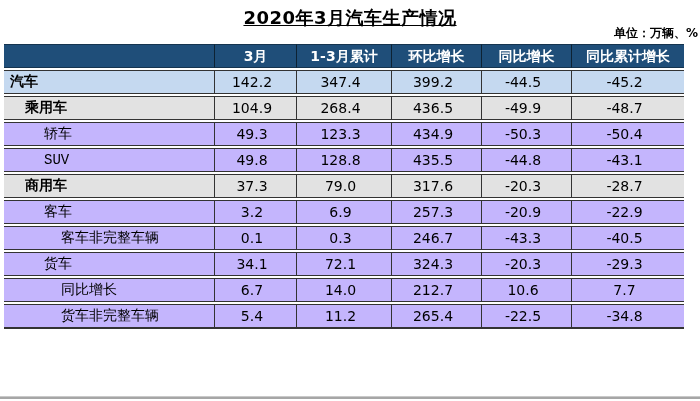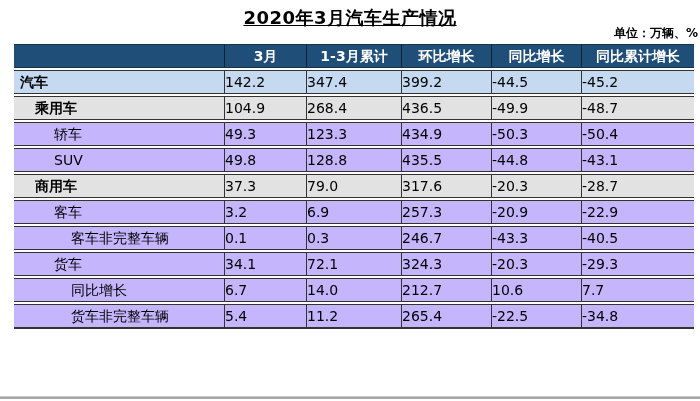--- a/index.html
+++ b/index.html
@@ -21,21 +21,21 @@
   }
   .unit-note {
     position: absolute;
     top: 25px;
     right: 2px;
     font-size: 12px;
     font-weight: bold;
   }
   .table-wrap {
     position: absolute;
-    left: 14px;
+    left: 4px;
     top: 42px;
     width: 680px;
   }
   table {
     width: 680px;
     table-layout: fixed;
     border-collapse: separate;
     border-spacing: 0 2px;
     font-size: 14px;
   }
@@ -57,24 +57,24 @@
     background: #1F4E79;
     color: #ffffff;
     font-weight: bold;
     text-align: center;
     border-top-color: #15344f;
     border-bottom-color: #15344f;
   }
   th + th, td + td { border-left: 1px solid #333333; }
   th + th { border-left-color: #0d2233; }
   td.num {
-    text-align: left;
+    text-align: center;
     padding-right: 7px;
   }
-  td.label { text-align: left; }
+  td.label { text-align: left; font-family: Liberation Mono, monospace; }
   .indent-0 { padding-left: 6px; }
   .indent-1 { padding-left: 21px; }
   .indent-2 { padding-left: 40px; }
   .indent-3 { padding-left: 57px; }
   tr.bold-row td.label { font-weight: bold; }
   tr.bg-blue td { background: #C5D9F0; }
   tr.bg-gray td { background: #E2E2E2; }
   tr.bg-white td { background: #c4b5fd; }
   tbody tr:last-child td { border-bottom-width: 2px; }
   .bottom-bar {

